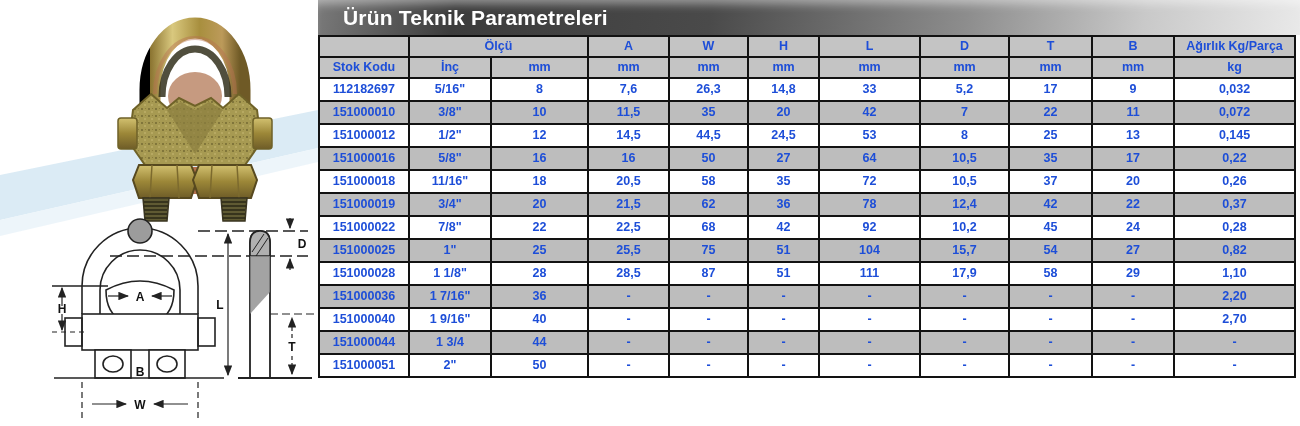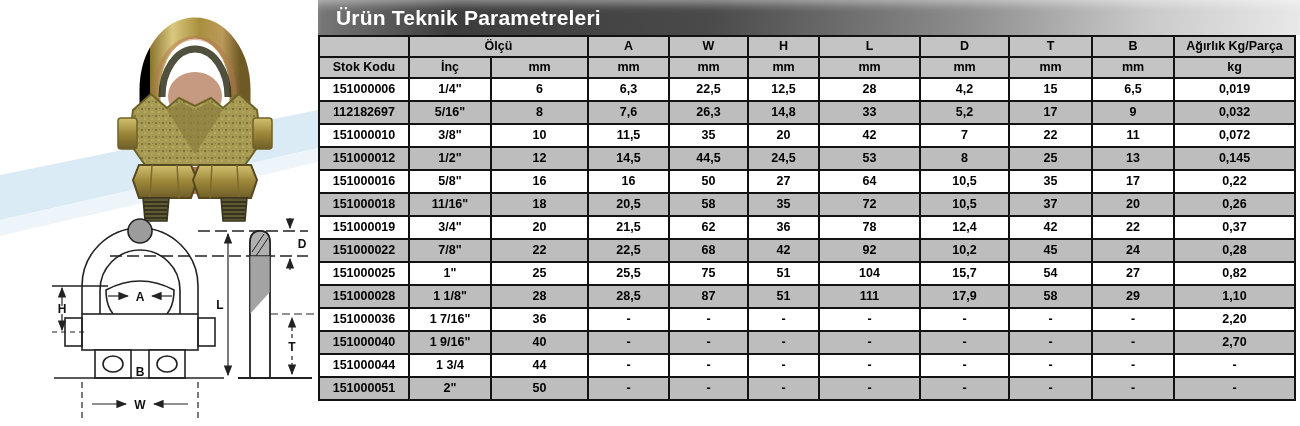--- a/index.html
+++ b/index.html
@@ -14,24 +14,24 @@
   .diagram-svg { position:absolute; left:52px; top:214px; }
 
   
   .right-panel { position:absolute; left:318px; top:0; width:982px; height:426px; }
   .title-bar {
     height:35px; width:982px;
     background: linear-gradient(100deg,#7a7a7a 0%, #3c3c3c 14%, #4a4a4a 40%,
                                 #8d8d8d 66%, #c9c9c9 84%, #e9e9e9 100%);
     box-shadow: inset 0 9px 10px -5px rgba(255,255,255,0.45);
     color:#ffffff; font-weight:bold; font-size:21px; line-height:35px;
-    padding-left:18px; letter-spacing:0.2px;
+    padding-left:25px; letter-spacing:0.2px;
   }
   table.spec { border-collapse:collapse; width:976px; table-layout:fixed;
-               font-weight:bold; color:#000000; }
+               font-weight:bold; color:#1d4ed8; }
   .spec th, .spec td { border:2px solid #121212; text-align:center;
                        padding:0; font-size:12.5px; overflow:hidden; white-space:nowrap; }
   .spec thead th { background:#c4c4c4; height:19px; line-height:19px; }
   .spec tbody td { height:21px; line-height:21px; background:#ffffff; }
   .spec tbody tr:nth-child(even) td { background:#bdbdbd; }
 </style>
 </head>
 <body>
 
 <div class="page">
@@ -207,33 +207,20 @@
             <th>mm</th>
             <th>mm</th>
             <th>mm</th>
             <th>mm</th>
             <th>mm</th>
             <th>kg</th>
           </tr>
       </thead>
       <tbody>
           <tr>
-            <td>151000006</td>
-            <td>1/4"</td>
-            <td>6</td>
-            <td>6,3</td>
-            <td>22,5</td>
-            <td>12,5</td>
-            <td>28</td>
-            <td>4,2</td>
-            <td>15</td>
-            <td>6,5</td>
-            <td>0,019</td>
-          </tr>
-          <tr>
             <td>112182697</td>
             <td>5/16"</td>
             <td>8</td>
             <td>7,6</td>
             <td>26,3</td>
             <td>14,8</td>
             <td>33</td>
             <td>5,2</td>
             <td>17</td>
             <td>9</td>

